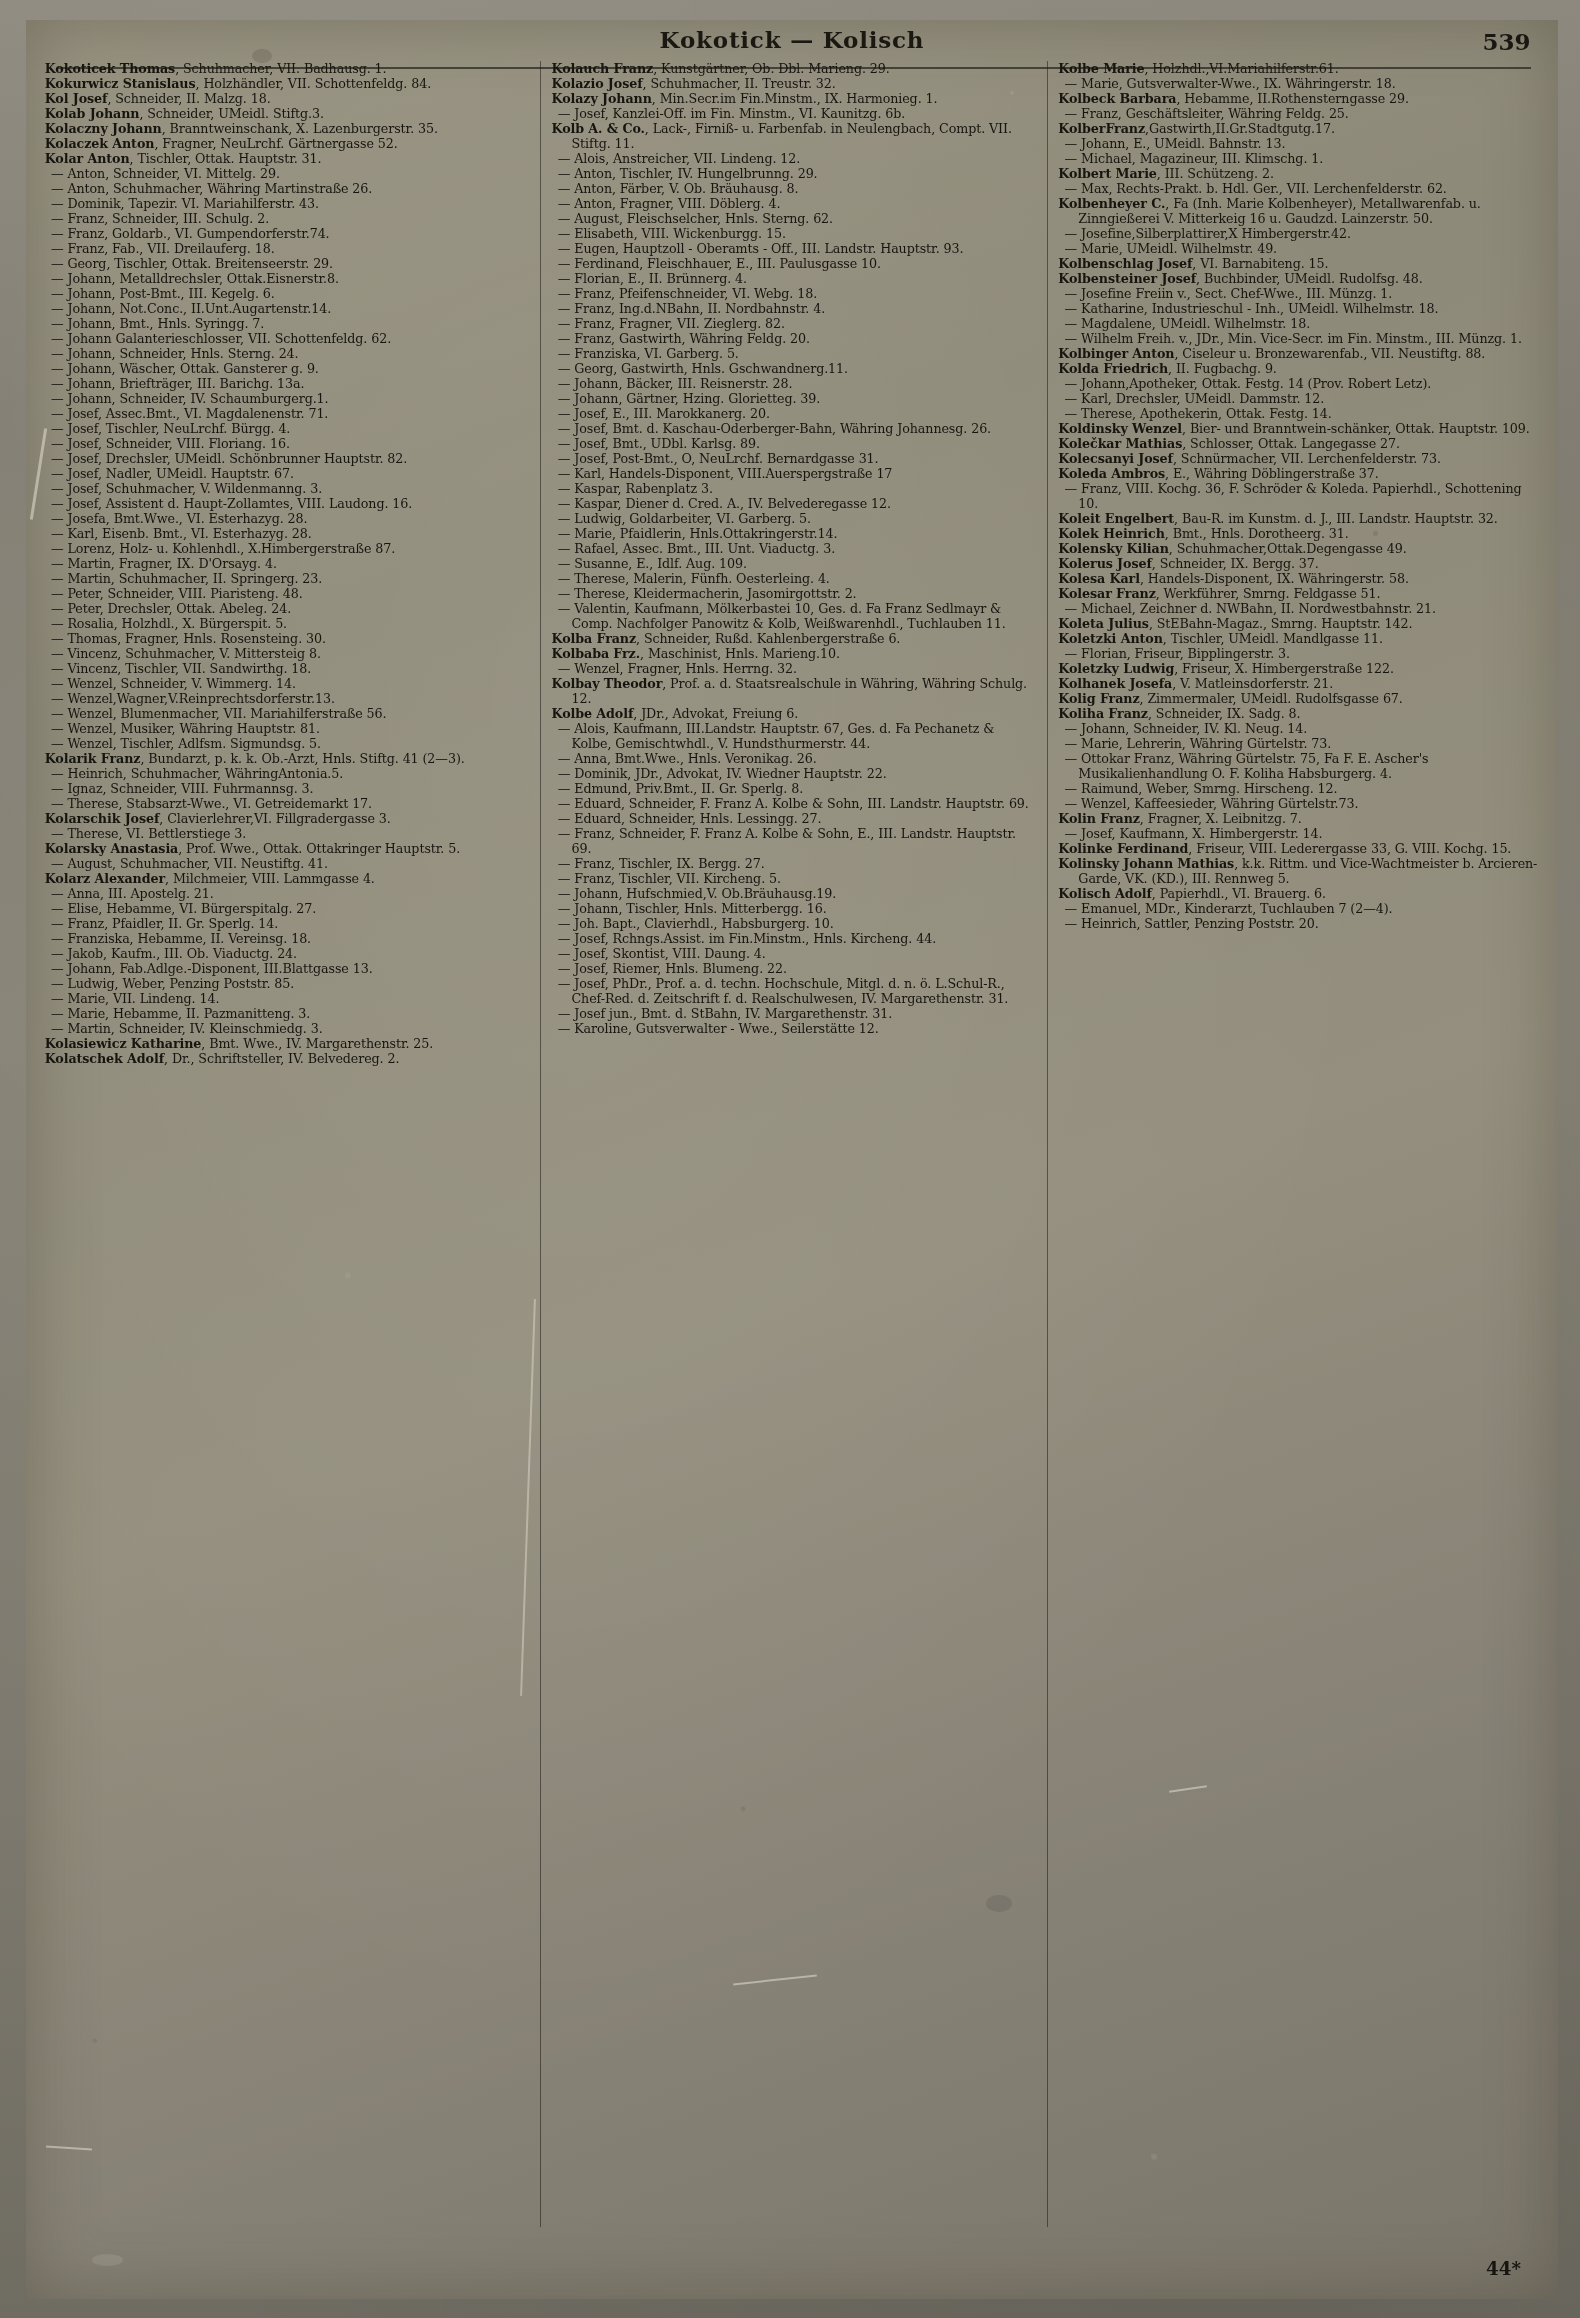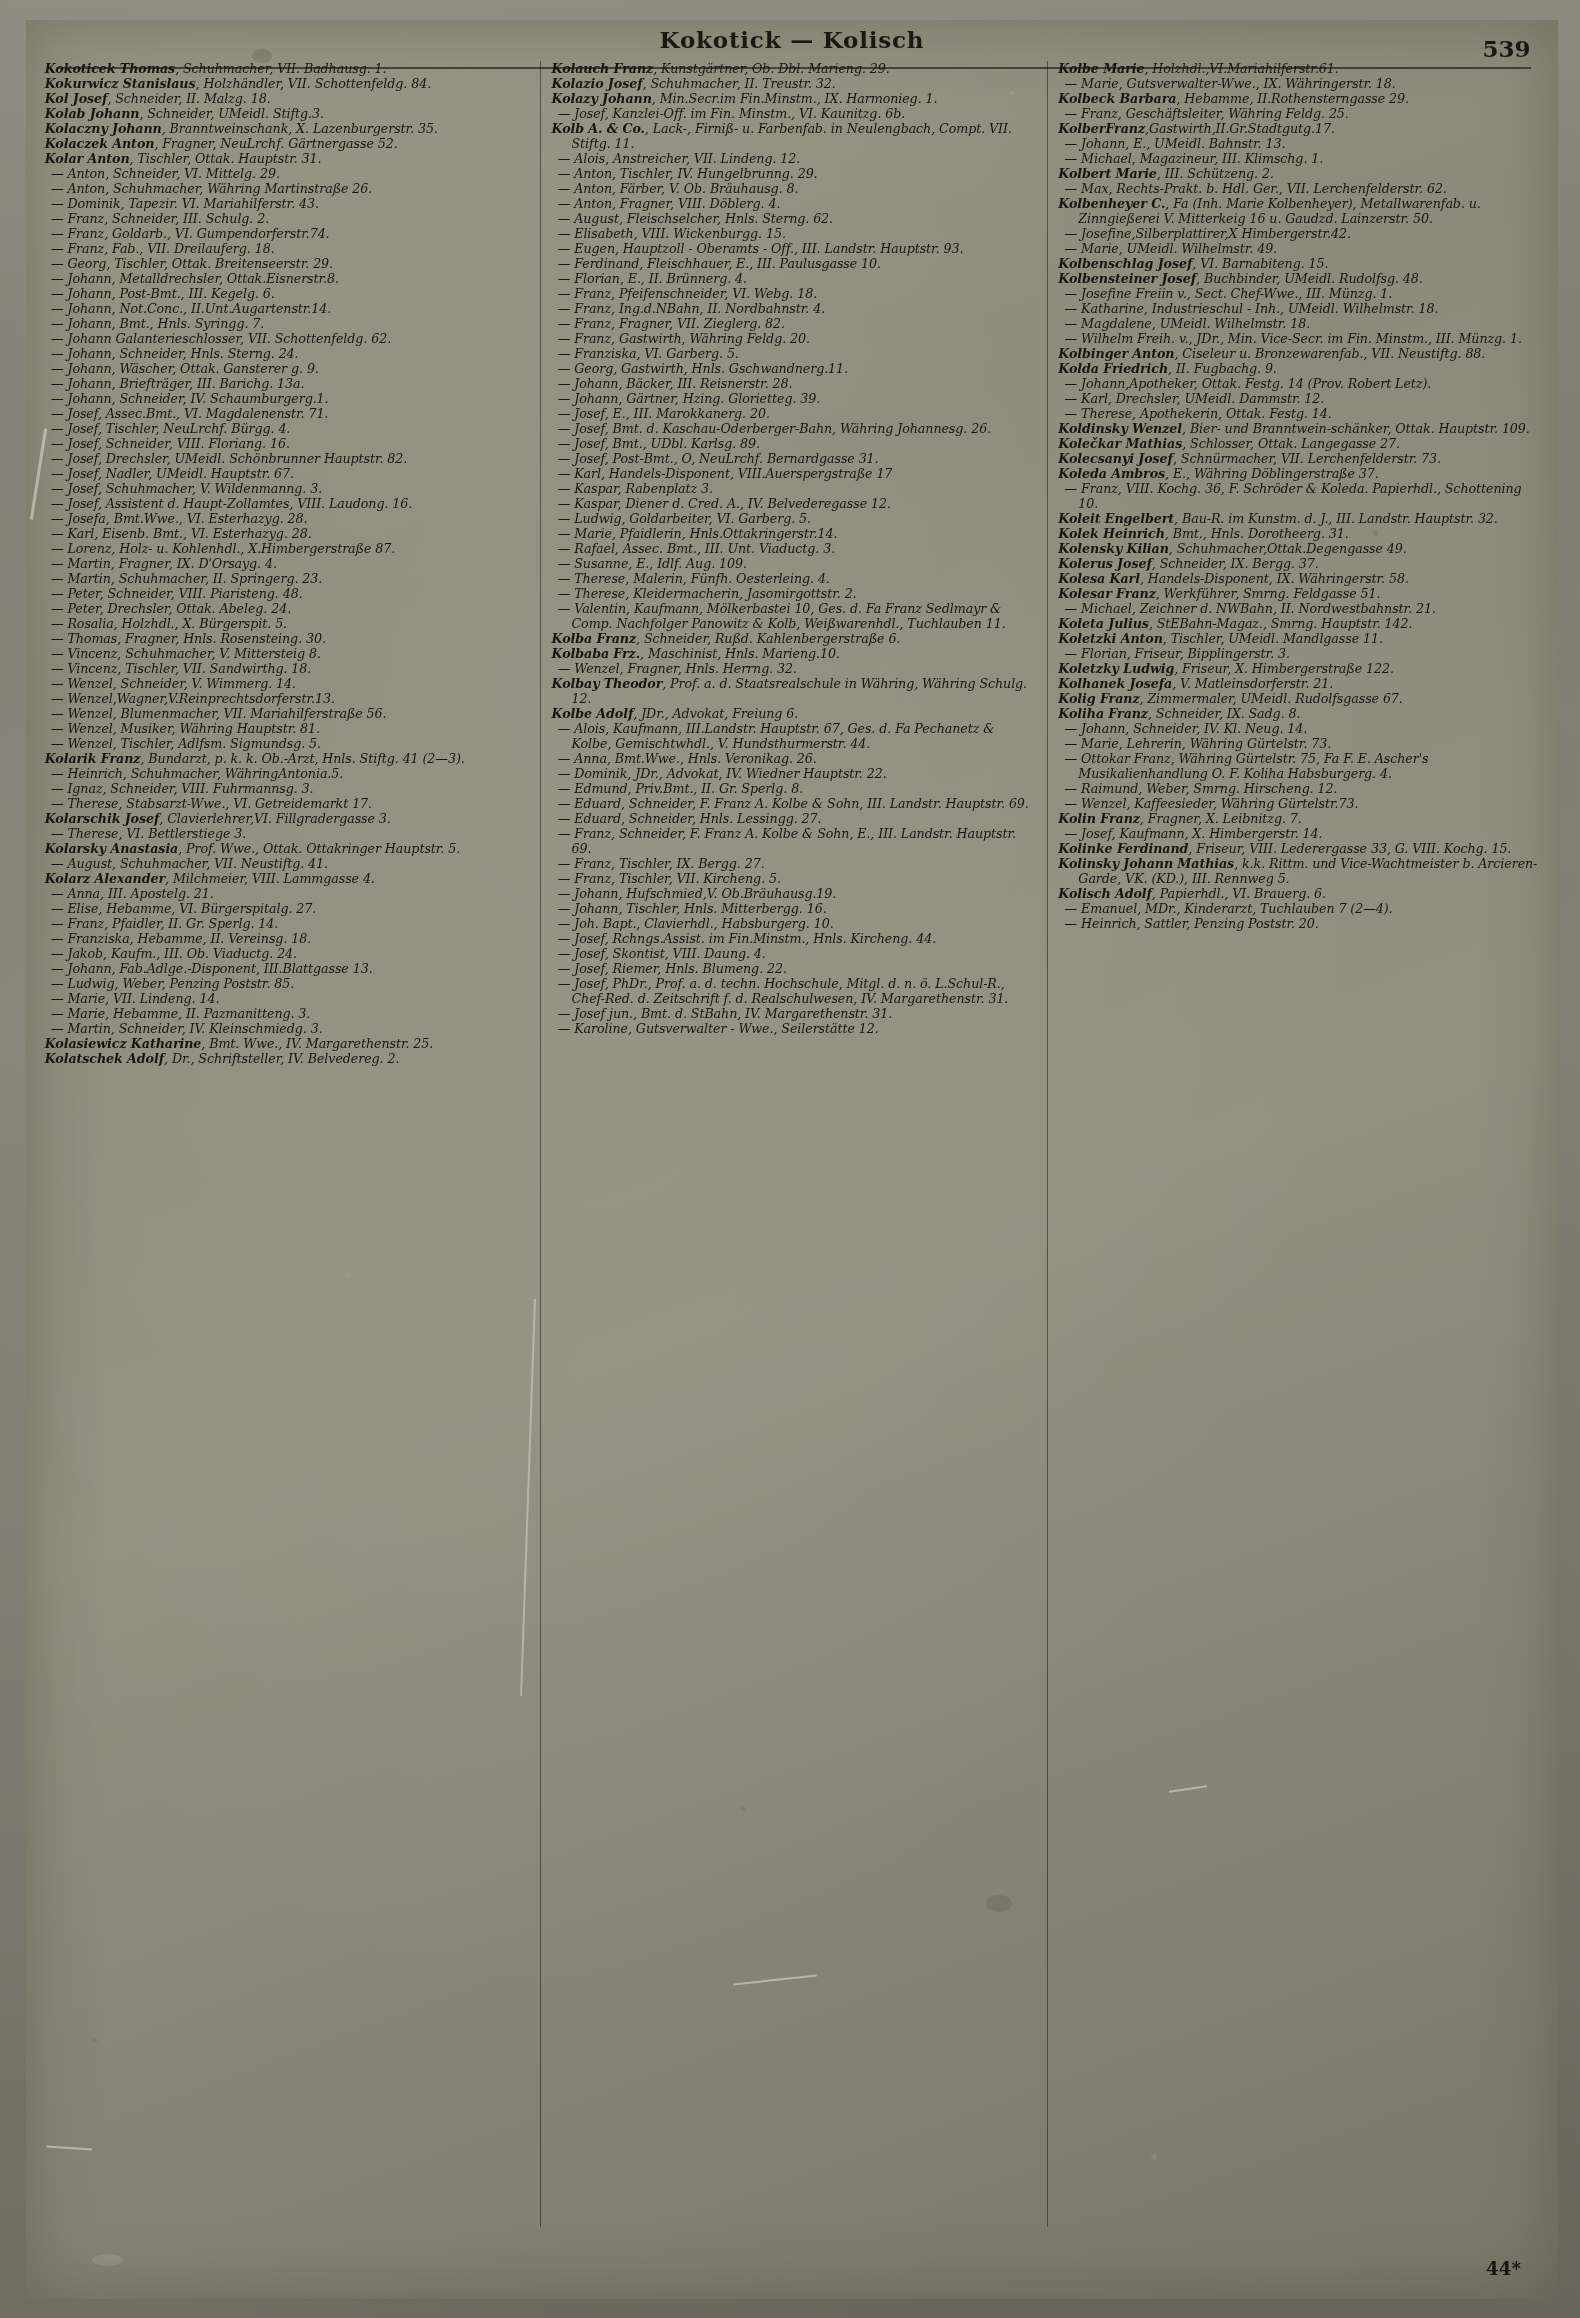--- a/index.html
+++ b/index.html
@@ -74,21 +74,21 @@
     font-family: "DejaVu Serif", "Liberation Serif", serif;
     font-weight: bold;
     font-size: 23px;
     letter-spacing: 0.8px;
     color: #1b1812;
     top: 8px;
   }
   .folio {
     position: absolute;
     right: 27.5px;
-    top: 17px;
+    top: 10px;
     font-weight: bold;
     font-size: 23px;
     color: #191711;
   }
   .rule {
     position: absolute;
     left: 31px;
     right: 27.5px;
     top: 49px;
     height: 1.5px;
@@ -97,21 +97,20 @@
   }
 
   .columns {
     position: absolute;
     left: 34px;
     right: 27.5px;
     top: 61px;
     bottom: 92px;
     display: flex;
     gap: 0;
-    font-style: italic;
   }
   .col {
     flex: 1 1 0;
     padding: 0 10.7px;
     position: relative;
     font-size: 12.7px;
     line-height: 15px;
   }
   .col + .col { border-left: 1.5px solid rgba(30,28,22,0.55); }
 

